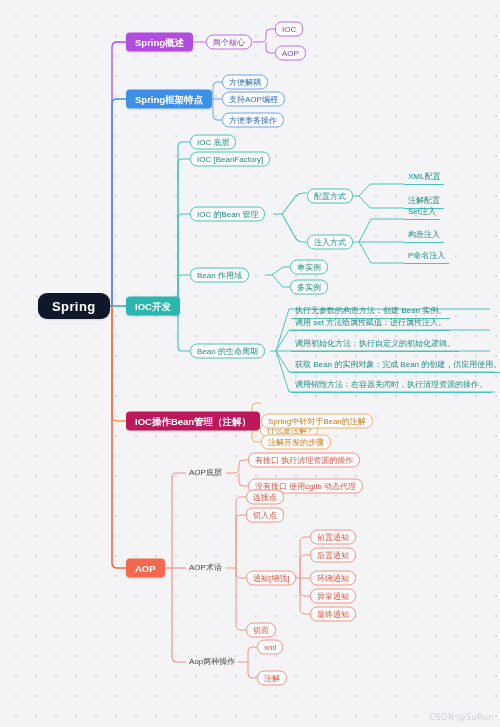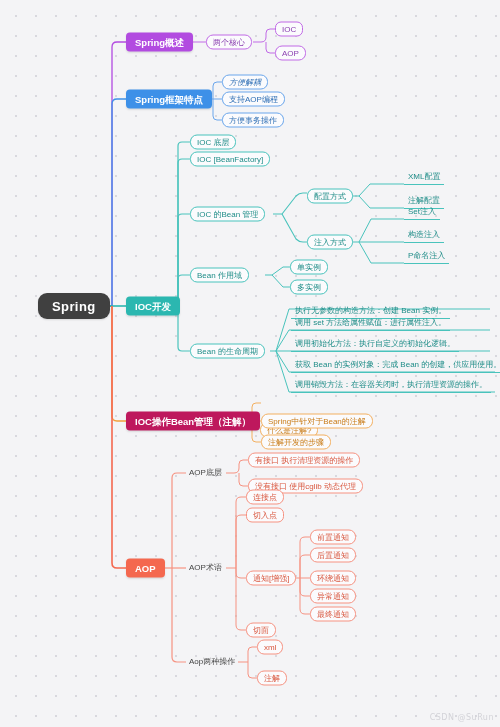--- a/index.html
+++ b/index.html
@@ -37,21 +37,21 @@
     box-sizing: border-box;
     white-space: nowrap;
     display: flex;
     align-items: center;
     justify-content: center;
     line-height: 1;
     transform: translateY(-50%);
   }
   
   .root {
-    background: #404040;
+    background: #0f172a;
     color: #ffffff;
     border-radius: 9px;
     font-size: 13px;
     font-weight: bold;
     letter-spacing: .4px;
     padding: 0 14px;
     height: 26px;
     box-shadow: 0 1px 2px rgba(0,0,0,.12);
   }
   
@@ -210,21 +210,21 @@
 <div class="node pill purple" style="left:275px; top:29px;border-radius:6px;">
   <span>IOC</span>
 </div>
 <div class="node pill purple" style="left:275px; top:53px;">
   <span>AOP</span>
 </div>
 
 <div class="node l1 blue" style="left:126px; top:99px;">
   <span>Spring框架特点</span>
 </div>
-<div class="node pill blue" style="left:222px; top:82px;font-style:italic;">
+<div class="node pill blue" style="left:222px; top:82px;">
   <span>方便解耦</span>
 </div>
 <div class="node pill blue" style="left:222px; top:99px;">
   <span>支持AOP编程</span>
 </div>
 <div class="node pill blue" style="left:222px; top:120px;">
   <span>方便事务操作</span>
 </div>
 
 <div class="node l1 teal" style="left:126px; top:306px;">

